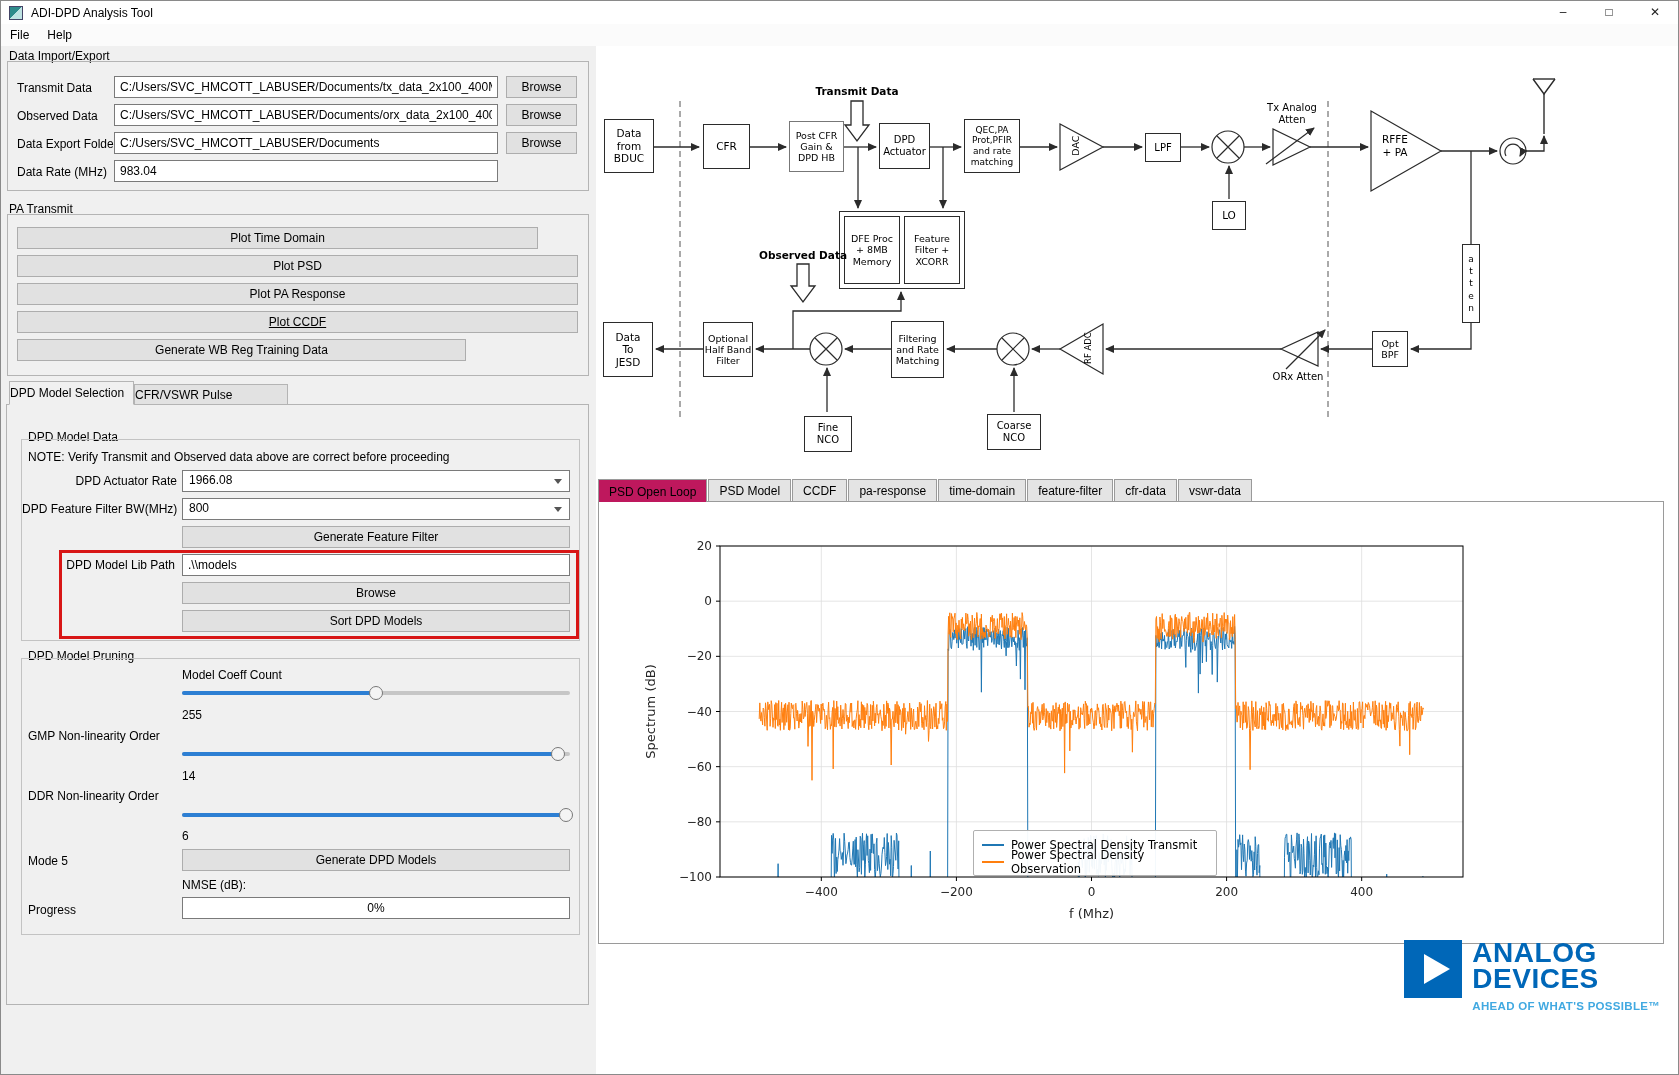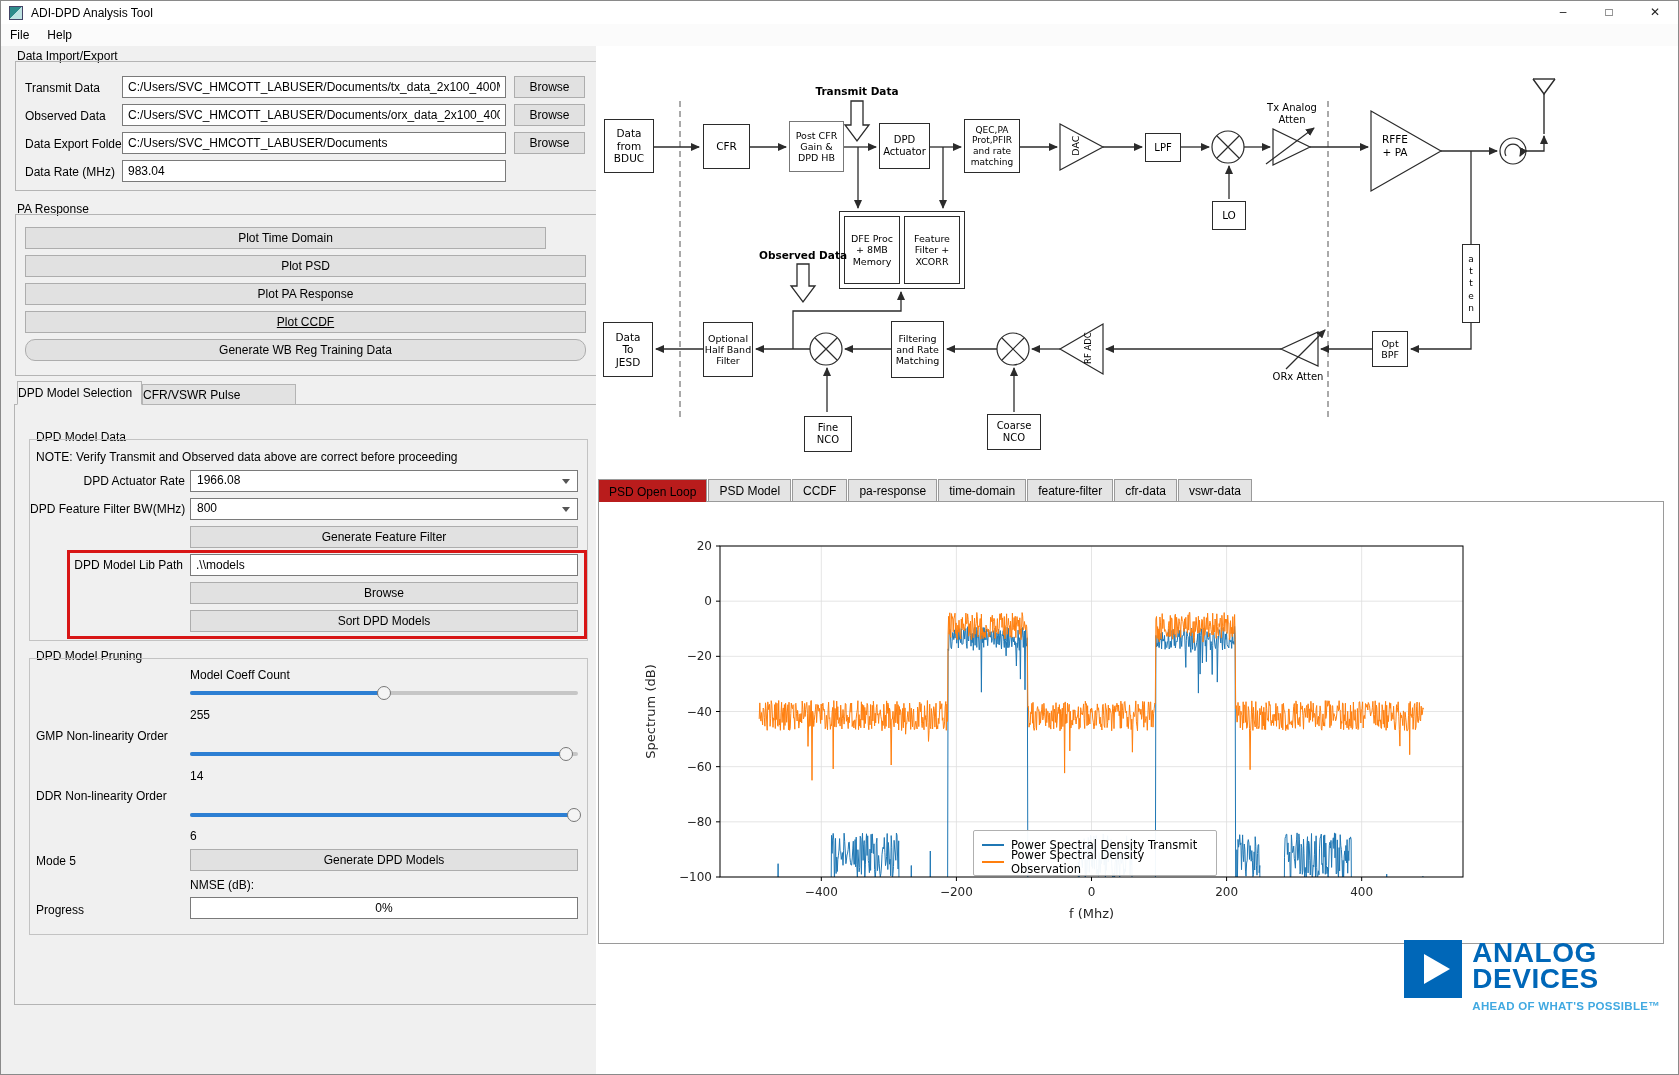--- a/index.html
+++ b/index.html
@@ -8,21 +8,21 @@
 
   
   .titlebar { position:absolute; left:0; top:0; width:100%; height:23px; background:#ffffff; display:flex; align-items:center; font-size:12px; }
   .app-icon { width:14px; height:14px; margin:0 8px 0 8px; background:linear-gradient(135deg,#2e8b8b 0 50%, #bfe3e3 50% 100%); border:1px solid #446; }
   .win-controls { position:absolute; right:0; top:0; height:23px; display:flex; }
   .win-btn { width:46px; height:23px; text-align:center; line-height:23px; font-size:12px; color:#222; }
   .menubar { position:absolute; left:0; top:23px; width:100%; height:22px; background:#fbfbfb; font-size:12px; display:flex; align-items:center; }
   .menu-item { padding:0 9px; height:22px; line-height:22px; }
 
   
-  .left-panel { position:absolute; left:0; top:45px; width:595px; height:1030px; background:#f0f0f0; font-size:12px;margin-left:8px; }
+  .left-panel { position:absolute; left:0; top:45px; width:595px; height:1030px; background:#f0f0f0; font-size:12px; }
   .gbox { position:absolute; border:1px solid #b4b4b4; }
   .lbl { position:absolute; font-size:12px; color:#000; white-space:nowrap; }
   .field { position:absolute; border:1px solid #7a7a7a; background:#fff; font-size:12px; font-family:"Liberation Sans",sans-serif; padding:2px 5px; height:22px; overflow:hidden; white-space:nowrap; }
   .btn { position:absolute; border:1px solid #adadad; background:#e1e1e1; font-size:12px; text-align:center; line-height:20px; height:22px; }
   .combo { position:absolute; border:1px solid #7a7a7a; background:#fff; height:22px; font-size:12px; padding:2px 22px 2px 6px; white-space:nowrap; overflow:hidden; }
   .combo .chev { position:absolute; right:7px; top:8px; width:0; height:0; border-left:4px solid transparent; border-right:4px solid transparent; border-top:5px solid #555; }
   .tab { position:absolute; border:1px solid #b4b4b4; font-size:12px; text-align:left; }
   .tab.active { background:#f0f0f0; border-bottom:1px solid #f0f0f0; z-index:3; }
   .tab.inactive { background:#e2e2e2; }
   .tabpanel { position:absolute; left:5px; top:358px; width:583px; height:601px; border:1px solid #b4b4b4; background:#f0f0f0; }
@@ -37,21 +37,21 @@
   .right-panel { position:absolute; left:595px; top:45px; width:1084px; height:1030px; background:#fff; }
   .diagram { position:absolute; left:2px; top:3px; width:1076px; height:420px; font-family:"DejaVu Sans",sans-serif; }
   .diagram svg { position:absolute; left:0; top:0; }
   .blk { position:absolute; border:1px solid #2b2b2b; background:#fff; display:flex; align-items:center; justify-content:center; text-align:center; white-space:pre-line; line-height:1.18; color:#000; }
   .dlabel { position:absolute; text-align:center; white-space:pre-line; line-height:1.2; color:#000; }
   .bold { font-weight:bold; }
   .rot { transform:rotate(-90deg); }
 
   .plot-tabs { position:absolute; left:2px; top:433px; display:flex; font-size:12px; }
   .ptab { border:1px solid #9a9a9a; border-bottom:none; padding:4px 10px 3px 10px; background:#e4e4e4; margin-right:1px; }
-  .ptab.active { background:#b91c1c; position:relative; z-index:3; padding-top:5px; }
+  .ptab.active { background:#be185d; position:relative; z-index:3; padding-top:5px; }
   .plot-panel { position:absolute; left:2px; top:455px; width:1066px; height:443px; border:1px solid #9a9a9a; background:#fff; }
   .tick { font-family:"DejaVu Sans",sans-serif; font-size:12px; fill:#262626; }
   .axlabel { font-family:"DejaVu Sans",sans-serif; font-size:13px; fill:#262626; }
   .legend { position:absolute; left:374px; top:328px; width:244px; background:rgba(255,255,255,0.95); border:1px solid #b0b0b0; border-radius:2px; padding:5px 8px; font-family:"DejaVu Sans",sans-serif; font-size:11.5px; z-index:4; }
   .legend-row { display:flex; align-items:center; height:17px; }
   .legend-line { width:22px; height:2px; margin-right:7px; flex:none; }
 
   .adi-logo { position:absolute; right:20px; bottom:64px; display:flex; }
   .adi-square { width:58px; height:58px; background:#0067b8; display:flex; align-items:center; justify-content:center; margin-right:10px; }
   .adi-tri { width:0; height:0; border-top:15px solid transparent; border-bottom:15px solid transparent; border-left:26px solid #fff; margin-left:8px; }
@@ -88,27 +88,27 @@
   <input class="field" style="left: 113px; top: 58px; width: 384px;" readonly="" value="C:/Users/SVC_HMCOTT_LABUSER/Documents/orx_data_2x100_400M.csv">
   <div class="btn" style="left:505px; top:58px; width:71px;">Browse</div>
 
   <div class="lbl" style="left:16px; top:91px;">Data Export Folder</div>
   <input class="field" style="left: 113px; top: 86px; width: 384px;" readonly="" value="C:/Users/SVC_HMCOTT_LABUSER/Documents">
   <div class="btn" style="left:505px; top:86px; width:71px;">Browse</div>
 
   <div class="lbl" style="left:16px; top:119px;">Data Rate (MHz)</div>
   <input class="field" style="left: 113px; top: 114px; width: 384px;" readonly="" value="983.04">
 
-  <div class="lbl" style="left:8px; top:156px;">PA Response</div>
+  <div class="lbl" style="left:8px; top:156px;">PA Transmit</div>
   <div class="gbox" style="left:6px; top:168px; width:582px; height:162px;"></div>
   <div class="btn" style="left:16px; top:181px; width:521px;text-align:center;">Plot Time Domain</div>
   <div class="btn" style="left:16px; top:209px; width:561px;">Plot PSD</div>
   <div class="btn" style="left:16px; top:237px; width:561px;">Plot PA Response</div>
   <div class="btn" style="left:16px; top:265px; width:561px;text-decoration:underline;">Plot CCDF</div>
-  <div class="btn" style="left:16px; top:293px; width:561px;border-radius:10px;">Generate WB Reg Training Data</div>
+  <div class="btn" style="left:16px; top:293px; width:449px;">Generate WB Reg Training Data</div>
 
   <div class="tab active" style="left:8px; top:335px; width:125px; height:24px; line-height:23px;">DPD Model Selection</div>
   <div class="tab inactive" style="left:133px; top:338px; width:154px; height:21px; line-height:20px;">CFR/VSWR Pulse Generator</div>
 
   <div class="tabpanel">
     <div class="lbl" style="left:21px; top:25px;">DPD Model Data</div>
     <div class="gbox" style="left:14px; top:34px; width:559px; height:202px; border-color:#c3c3c3;"></div>
     <div class="lbl" style="left:21px; top:45px;">NOTE: Verify Transmit and Observed data above are correct before proceeding</div>
 
     <div class="lbl" style="left:20px; top:69px; width:150px; text-align:right;">DPD Actuator Rate</div>

